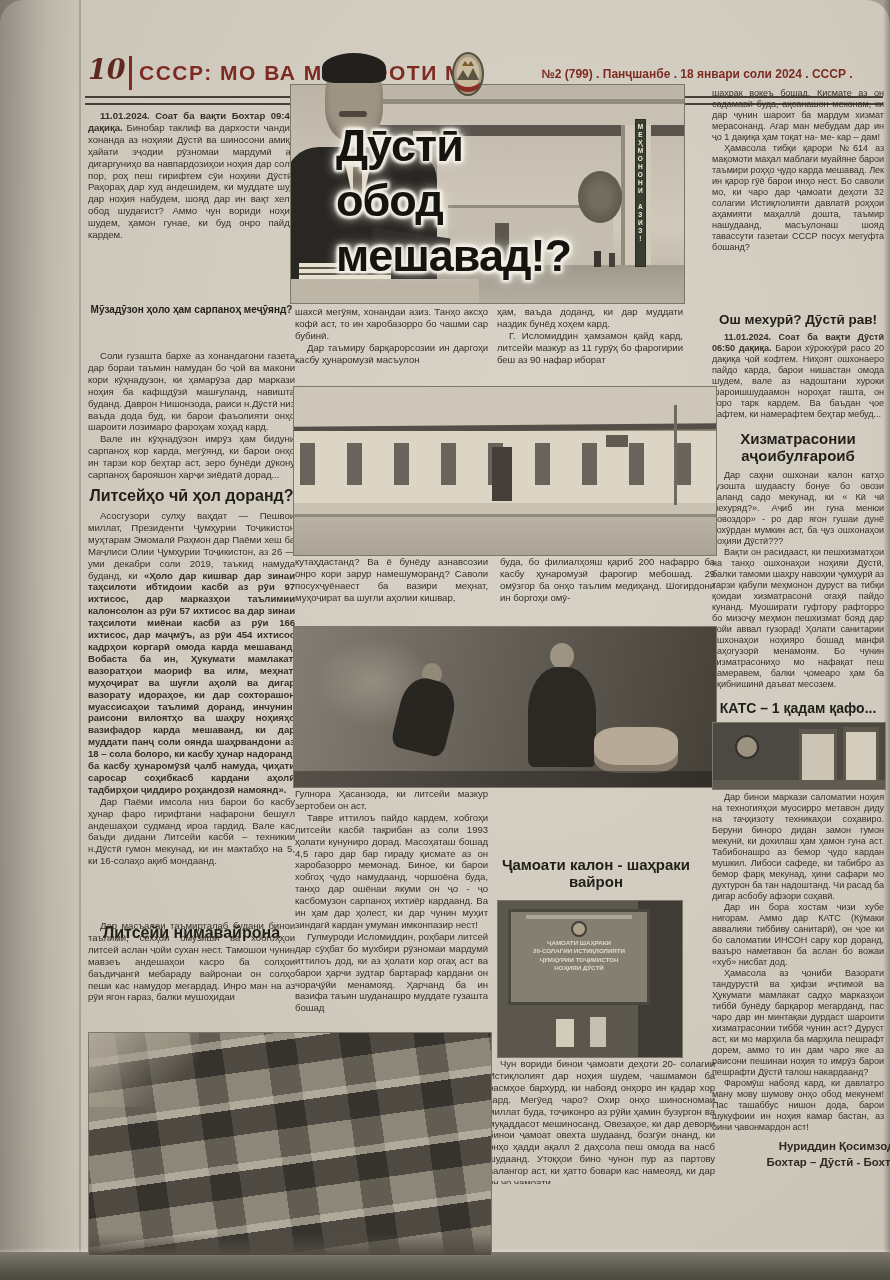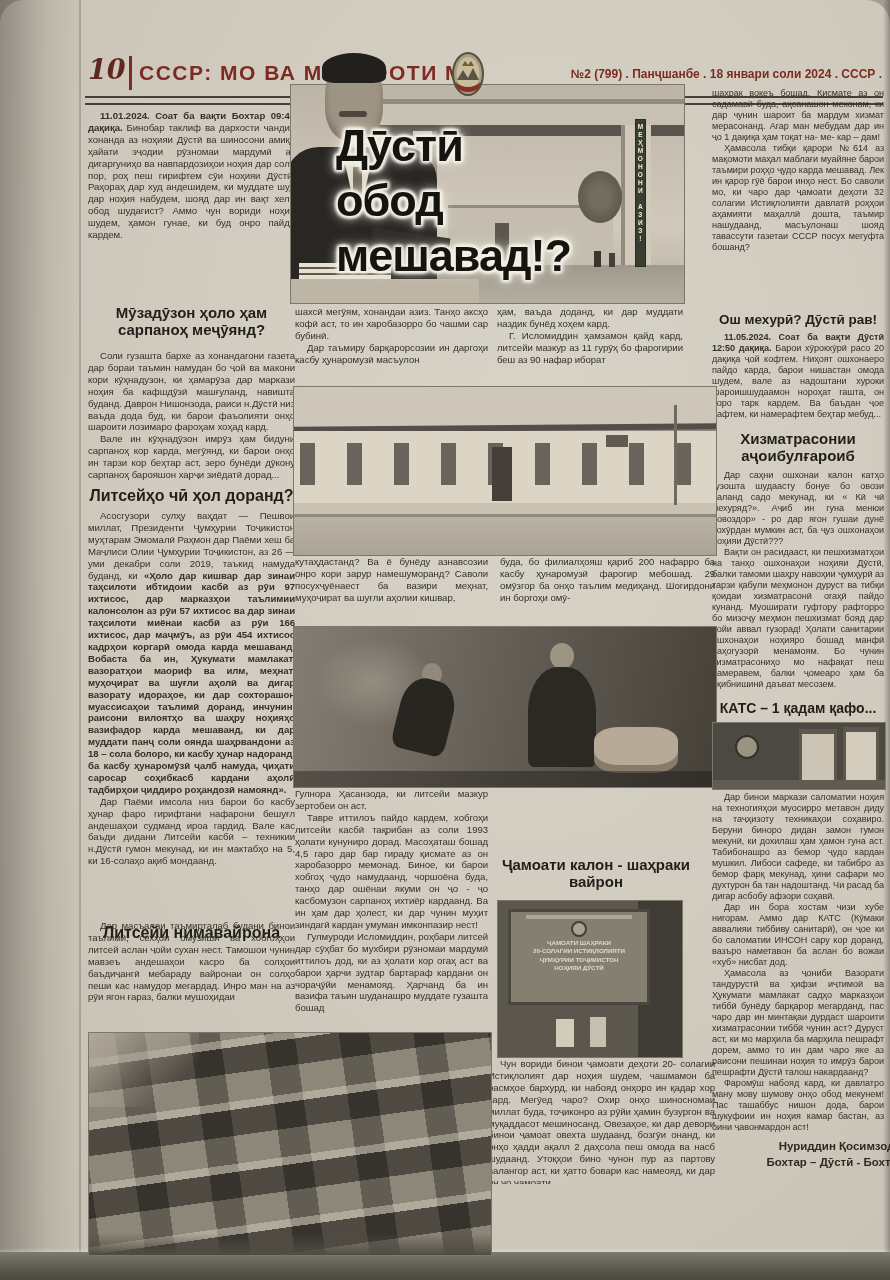--- a/index.html
+++ b/index.html
@@ -12,21 +12,21 @@
   .crease{position:absolute;left:79px;top:0;width:2px;height:100%;background:rgba(52,48,41,.22);}
   .edge-right{position:absolute;right:0;top:0;width:7px;height:100%;background:linear-gradient(270deg, rgba(60,56,48,.4), rgba(60,56,48,0));}
   .edge-bottom{position:absolute;left:0;top:1252px;width:100%;height:28px;
     background:linear-gradient(#7e7a70, #565349 70%, #4c4940);box-shadow:0 -2px 3px rgba(255,255,255,.25);}
   
   .pagenum{position:absolute;left:88px;top:54px;font-family:"DejaVu Serif",serif;
     font-style:italic;font-weight:bold;font-size:27px;color:#5e2720;}
   .vsep{position:absolute;left:129px;top:56px;width:2.5px;height:34px;background:#7d2b22;}
   .masthead{position:absolute;left:139px;top:61px;font-size:21px;font-weight:bold;
     letter-spacing:1.5px;color:#7d2b22;white-space:nowrap;}
-  .issue{position:absolute;left:512px;top:67px;width:370px;text-align:right;
+  .issue{position:absolute;left:512px;top:67px;width:370px;text-align:center;
     font-size:12px;font-weight:bold;color:#7d2b22;white-space:nowrap;}
   .rule{position:absolute;left:85px;width:798px;height:2.4px;background:#45413a;}
   
   .txt{position:absolute;font-size:9.6px;line-height:11.9px;text-align:justify;
     color:#343129;overflow:hidden;letter-spacing:-.05px;}
   .txt p{margin:0;text-indent:12px;}
   .txt p.ni{text-indent:0;}
   .bd{font-weight:bold;}
   .s4{font-size:9.1px;line-height:11px;}
   .hd{position:absolute;font-weight:bold;text-align:center;color:#211f1a;line-height:1.16;}
@@ -98,21 +98,21 @@
   </div>
   <div class="headline">
     <div>Дӯстӣ</div>
     <div>обод</div>
     <div>мешавад!?</div>
   </div>
 
   <div class="txt" style="left:88px;top:110px;width:207px;height:192px">
     <p><span class="bd">11.01.2024. Соат ба вақти Бохтар 09:40 дақиқа.</span><span> Бинобар таклиф ва дархости чандин хонанда аз ноҳияи Дӯстӣ ва шиносони амиқи ҳайати эҷодии рӯзномаи мардумӣ аз дигаргуниҳо ва навпардозиҳои ноҳия дар соли пор, роҳ пеш гирифтем сӯи ноҳияи Дӯстӣ. Раҳораҳ дар худ андешидем, ки муддате шуд дар ноҳия набудем, шояд дар ин вақт хело обод шудагист? Аммо чун вориди ноҳия шудем, ҳамон гунае, ки буд онро пайдо кардем.</span></p>
   </div>
-  <div class="hd" style="left:88px;top:304px;width:207px;font-size:15px">Мӯзадӯзон ҳоло ҳам сарпаноҳ меҷӯянд?</div>
+  <div class="hd" style="left:88px;top:304px;width:207px;font-size:10px">Мӯзадӯзон ҳоло ҳам сарпаноҳ меҷӯянд?</div>
   <div class="txt" style="left:88px;top:350px;width:207px;height:134px">
     <p>Соли гузашта бархе аз хонандагони газета дар бораи таъмин намудан бо ҷой ва макони кори кӯҳнадузон, ки ҳамарӯза дар маркази ноҳия ба кафшдӯзӣ машғуланд, навишта буданд. Даврон Нишонзода, раиси н.Дӯстӣ низ ваъда дода буд, ки барои фаъолияти онҳо шароити лозимаро фароҳам хоҳад кард.</p>
     <p>Вале ин кӯҳнадӯзон имрӯз ҳам бидуни сарпаноҳ кор карда, мегӯянд, ки барои онҳо ин тарзи кор беҳтар аст, зеро бунёди дӯкону сарпаноҳ барояшон харҷи зиёдатӣ дорад...</p>
   </div>
   <div class="hd" style="left:88px;top:487px;width:207px;font-size:16px">Литсейҳо чӣ ҳол доранд?</div>
   <div class="txt" style="left:88px;top:510px;width:207px;height:384px">
     <p><span>Асосгузори сулҳу ваҳдат — Пешвои миллат, Президенти Ҷумҳурии Тоҷикистон муҳтарам Эмомалӣ Раҳмон дар Паёми хеш ба Маҷлиси Олии Ҷумҳурии Тоҷикистон, аз 26 — уми декабри соли 2019, таъкид намуда буданд, ки </span><span class="bd">«Ҳоло дар кишвар дар зинаи таҳсилоти ибтидоии касбӣ аз рӯи 97 ихтисос, дар марказҳои таълимии калонсолон аз рӯи 57 ихтисос ва дар зинаи таҳсилоти миёнаи касбӣ аз рӯи 166 ихтисос, дар маҷмӯъ, аз рӯи 454 ихтисос кадрҳои коргарӣ омода карда мешаванд. Вобаста ба ин, Ҳукумати мамлакат, вазоратҳои маориф ва илм, меҳнат, муҳоҷират ва шуғли аҳолӣ ва дигар вазорату идораҳое, ки дар сохторашон муассисаҳои таълимӣ доранд, инчунин, раисони вилоятҳо ва шаҳру ноҳияҳо вазифадор карда мешаванд, ки дар муддати панҷ соли оянда шаҳрвандони аз 18 – сола болоро, ки касбу ҳунар надоранд, ба касбу ҳунаромӯзӣ ҷалб намуда, ҷиҳати саросар соҳибкасб кардани аҳолӣ тадбирҳои ҷиддиро роҳандозӣ намоянд».</span></p>
     <p>Дар Паёми имсола низ барои бо касбу ҳунар фаро гирифтани нафарони бешуғл андешаҳои судманд ироа гардид. Вале кас баъди дидани Литсейи касбӣ – техникии н.Дӯстӣ гумон мекунад, ки ин мактабҳо на 5, ки 16-солаҳо ақиб мондаанд.</p>
   </div>
   <div class="hd" style="left:88px;top:924px;width:207px;font-size:16px">Литсейи нимавайрона</div>
@@ -193,21 +193,21 @@
   <div class="txt" style="left:488px;top:1058px;width:227px;height:126px">
     <p>Чун вориди бинои ҷамоати деҳоти 20- солагии Истиқлолият дар ноҳия шудем, чашмамон ба расмҳое бархурд, ки набояд онҳоро ин қадар хор кард. Мегӯед чаро? Охир онҳо шиносномаи миллат буда, тоҷиконро аз рӯйи ҳамин бузургон ва муқаддасот мешиносанд. Овезаҳое, ки дар девори бинои ҷамоат овехта шудаанд, бозгӯи онанд, ки онҳо ҳадди ақалл 2 даҳсола пеш омода ва насб шудаанд. Утоқҳои бино чунон пур аз партову валангор аст, ки ҳатто бовари кас намеояд, ки дар ин ҷо ҷамоати</p>
   </div>
 
   <div class="txt s4" style="left:712px;top:88px;width:172px;height:224px">
     <p class="ni">шаҳрак воқеъ бошад. Қисмате аз он садамавӣ буда, аҳсанашон мехонам, ки дар чунин шароит ба мардум хизмат мерасонанд. Агар ман мебудам дар ин ҷо 1 дақиқа ҳам тоқат на- ме- кар – дам!</p>
     <p>Ҳамасола тибқи қарори №614 аз мақомоти маҳал маблағи муайяне барои таъмири роҳҳо ҷудо карда мешавад. Лек ин қарор гӯё барои инҳо нест. Бо саволи мо, ки чаро дар ҷамоати деҳоти 32 солагии Истиқлолияти давлатӣ роҳҳои аҳамияти маҳаллӣ дошта, таъмир нашудаанд, масъулонаш шояд тавассути газетаи СССР посух мегуфта бошанд?</p>
   </div>
   <div class="hd" style="left:712px;top:312px;width:172px;font-size:13.5px">Ош мехурӣ? Дӯстӣ рав!</div>
   <div class="txt s4" style="left:712px;top:332px;width:172px;height:96px">
-    <p><span class="bd">11.05.2024. Соат ба вақти Дӯстӣ 12:50 дақиқа.</span><span> Барои хӯрокхӯрӣ расо 20 дақиқа ҷой кофтем. Ниҳоят ошхонаеро пайдо карда, барои нишастан омода шудем, вале аз надоштани хуроки фароишшудаамон нороҳат гашта, он ҷоро тарк кардем. Ва баъдан ҷое рафтем, ки намерафтем беҳтар мебуд...</span></p>
+    <p><span class="bd">11.01.2024. Соат ба вақти Дӯстӣ 06:50 дақиқа.</span><span> Барои хӯрокхӯрӣ расо 20 дақиқа ҷой кофтем. Ниҳоят ошхонаеро пайдо карда, барои нишастан омода шудем, вале аз надоштани хуроки фароишшудаамон нороҳат гашта, он ҷоро тарк кардем. Ва баъдан ҷое рафтем, ки намерафтем беҳтар мебуд...</span></p>
   </div>
   <div class="hd" style="left:712px;top:430px;width:172px;font-size:15px">Хизматрасонии аҷоибулғароиб</div>
   <div class="txt s4" style="left:712px;top:470px;width:172px;height:228px">
     <p>Дар саҳни ошхонаи калон катҳо гузошта шудаасту бонуе бо овози баланд садо мекунад, ки « Кӣ чӣ мехуряд?». Аҷиб ин гуна менюи «овоздор» - ро дар ягон гушаи дунё вохӯрдан мумкин аст, ба ҷуз ошхонаҳои ноҳияи Дӯстӣ???</p>
     <p>Вақти он расидааст, ки пешхизматҳои на танҳо ошхонаҳои ноҳияи Дӯстӣ, балки тамоми шаҳру навоҳии ҷумҳурӣ аз тарзи қабули меҳмонон дуруст ва тибқи қоидаи хизматрасонӣ огаҳӣ пайдо кунанд. Муоширати гуфтору рафторро бо мизоҷу меҳмон пешхизмат бояд дар ҷойи аввал гузорад! Ҳолати санитарии ошхонаҳои ноҳияро бошад манфӣ баҳогузорӣ менамоям. Бо чунин хизматрасониҳо мо нафақат пеш намеравем, балки ҷомеаро ҳам ба ақибнишинӣ даъват месозем.</p>
   </div>
   <div class="hd" style="left:712px;top:700px;width:172px;font-size:14px">КАТС – 1 қадам қафо...</div>
 
   <div class="ph" style="left:712px;top:722px;width:172px;height:66px;z-index:2">
     <div style="left:0;top:0;width:100%;height:100%;background:#474540"></div>

